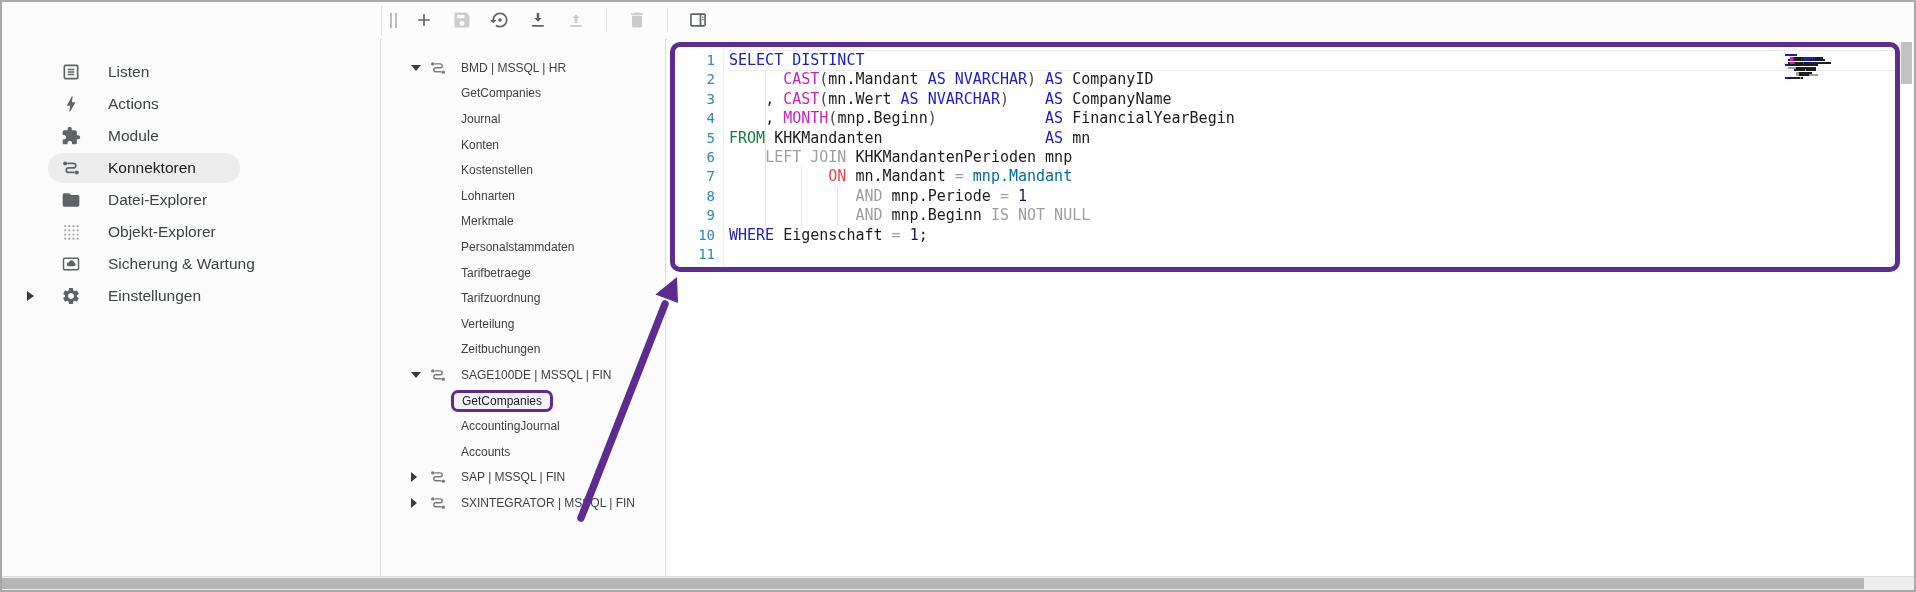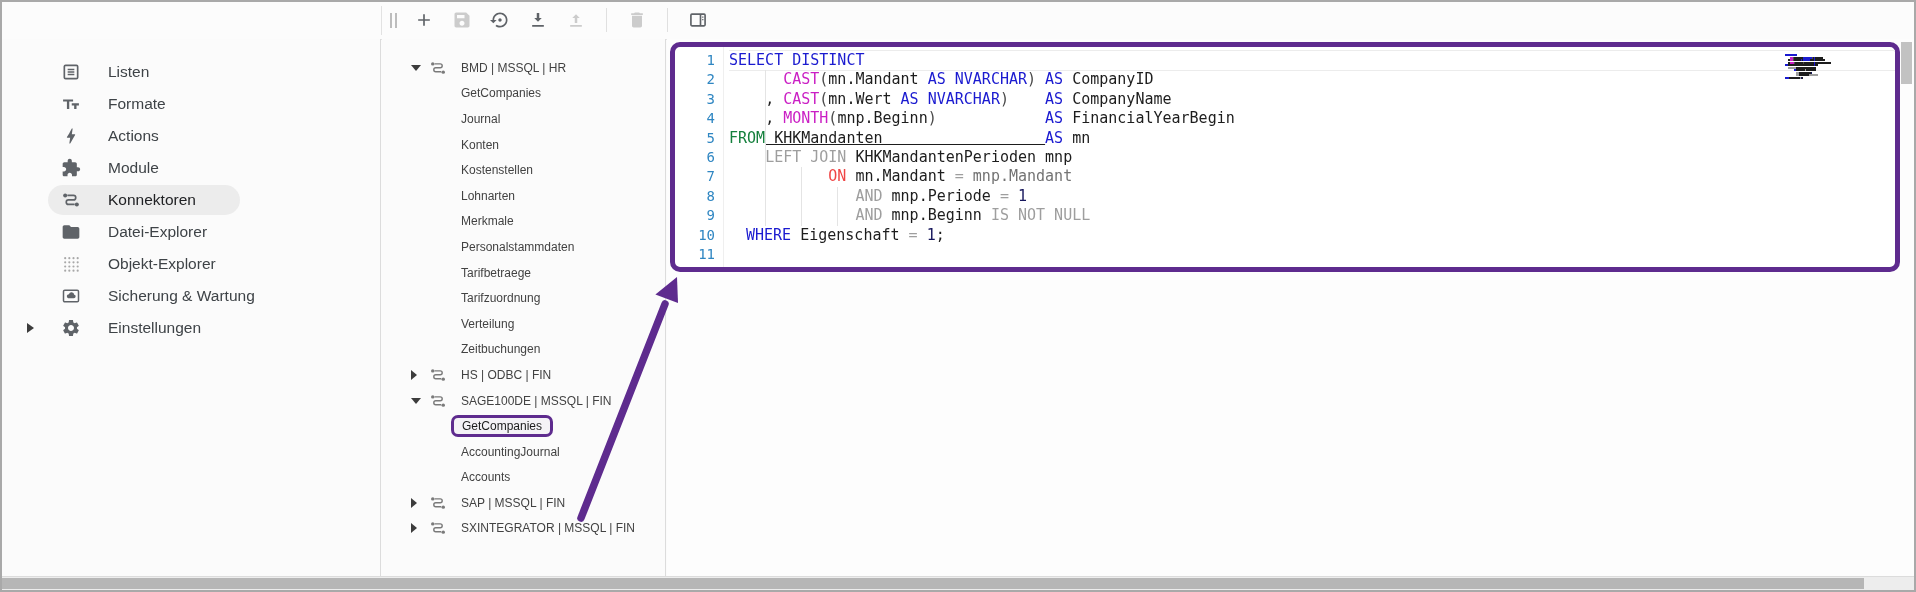--- a/index.html
+++ b/index.html
@@ -129,29 +129,20 @@
     <nav class="sidebar">
       <div class="sb-item">
 
         <span class="sb-icon">
           <svg viewBox="0 0 24 24" fill="none">
               <rect class="st-on" x="4" y="4" width="16" height="16" rx="1.5" stroke-width="2"></rect>
               <path class="st-on" d="M8 9h8M8 12h8M8 15h8" stroke-width="1.7"></path>
             </svg>
         </span>
         <span class="sb-label">Listen</span>
-      </div>
-      <div class="sb-item">
-
-        <span class="sb-icon">
-          <svg viewBox="0 0 24 24">
-              <path class="ic-on" d="M2.5 6.5v2.6h4.6V18h2.8V9.1h4.6V6.5H2.5zm19 4.6h-8.6v2.6h2.9V18h2.8v-4.3h2.9v-2.6z"></path>
-            </svg>
-        </span>
-        <span class="sb-label">Formate</span>
       </div>
       <div class="sb-item">
 
         <span class="sb-icon">
           <svg viewBox="0 0 24 24">
               <path class="ic-on" d="M11 21h-1l1-7H7.5c-.58 0-.57-.32-.38-.66C9.48 9.94 10.42 7.54 13 3h1l-1 7h3.5c.49 0 .56.33.47.51l-.07.15C12.96 17.55 11 21 11 21z"></path>
             </svg>
         </span>
         <span class="sb-label">Actions</span>
       </div>
@@ -269,29 +260,20 @@
         <div class="tree-row child">
           <span class="t-label">Tarifzuordnung</span>
         </div>
         <div class="tree-row child">
           <span class="t-label">Verteilung</span>
         </div>
         <div class="tree-row child">
           <span class="t-label">Zeitbuchungen</span>
         </div>
         <div class="tree-row root">
-          <span class="caret right"></span>
-          <span class="route-ic"><svg viewBox="0 0 24 24" width="18" height="18">
-              <circle cx="5" cy="6.5" r="2.3" fill="#7a7a7a"></circle>
-              <circle cx="19" cy="17.5" r="2.3" fill="#7a7a7a"></circle>
-              <path d="M7.4 6.5H15a2.6 2.6 0 0 1 0 5.2H9a2.6 2.6 0 0 0 0 5.2h7.4" fill="none" stroke="#7a7a7a" stroke-width="1.9"></path>
-            </svg></span>
-          <span class="t-label">HS | ODBC | FIN</span>
-        </div>
-        <div class="tree-row root">
           <span class="caret down"></span>
           <span class="route-ic"><svg viewBox="0 0 24 24" width="18" height="18">
               <circle cx="5" cy="6.5" r="2.3" fill="#7a7a7a"></circle>
               <circle cx="19" cy="17.5" r="2.3" fill="#7a7a7a"></circle>
               <path d="M7.4 6.5H15a2.6 2.6 0 0 1 0 5.2H9a2.6 2.6 0 0 0 0 5.2h7.4" fill="none" stroke="#7a7a7a" stroke-width="1.9"></path>
             </svg></span>
           <span class="t-label">SAGE100DE | MSSQL | FIN</span>
         </div>
         <div class="tree-row child selected">
           <span class="t-label">GetCompanies</span>
@@ -339,41 +321,41 @@
             <div class="code-line">
               <span class="ln">3</span>
               <span class="lc"><span>    </span><span style="color: rgb(29, 29, 29);">, </span><span style="color: rgb(202, 31, 196);">CAST</span><span style="color: rgb(74, 74, 74);">(</span><span style="color: rgb(29, 29, 29);">mn.Wert </span><span style="color: rgb(27, 27, 208);">AS</span><span style="color: rgb(29, 29, 29);"> </span><span style="color: rgb(27, 27, 208);">NVARCHAR</span><span style="color: rgb(74, 74, 74);">)</span><span style="color: rgb(29, 29, 29);">    </span><span style="color: rgb(27, 27, 208);">AS</span><span style="color: rgb(29, 29, 29);"> CompanyName</span></span>
             </div>
             <div class="code-line">
               <span class="ln">4</span>
               <span class="lc"><span>    </span><span style="color: rgb(29, 29, 29);">, </span><span style="color: rgb(202, 31, 196);">MONTH</span><span style="color: rgb(74, 74, 74);">(</span><span style="color: rgb(29, 29, 29);">mnp.Beginn</span><span style="color: rgb(74, 74, 74);">)</span><span style="color: rgb(29, 29, 29);">            </span><span style="color: rgb(27, 27, 208);">AS</span><span style="color: rgb(29, 29, 29);"> FinancialYearBegin</span></span>
             </div>
             <div class="code-line">
               <span class="ln">5</span>
-              <span class="lc"><span style="color: #15803d;">FROM</span><span style="color: rgb(29, 29, 29); text-decoration: underline;"> KHKMandanten                  </span><span style="color: rgb(27, 27, 208);">AS</span><span style="color: rgb(29, 29, 29);"> mn</span></span>
+              <span class="lc"><span style="color: #15803d;">FROM</span><span style="color: rgb(29, 29, 29);"> KHKMandanten                  </span><span style="color: rgb(27, 27, 208);">AS</span><span style="color: rgb(29, 29, 29);"> mn</span></span>
             </div>
             <div class="code-line">
               <span class="ln">6</span>
               <span class="lc"><span>    </span><span style="color: rgb(158, 158, 158);">LEFT JOIN</span><span style="color: rgb(29, 29, 29);"> KHKMandantenPerioden mnp</span></span>
             </div>
             <div class="code-line">
               <span class="ln">7</span>
-              <span class="lc"><span>           </span><span style="color: #ef4444;">ON</span><span style="color: rgb(29, 29, 29);"> mn.Mandant </span><span style="color: rgb(158, 158, 158);">=</span><span style="color: #737373;"> mnp.Mandant</span></span>
+              <span class="lc"><span>           </span><span style="color: #ef4444;">ON</span><span style="color: rgb(29, 29, 29);"> mn.Mandant </span><span style="color: rgb(158, 158, 158);">=</span><span style="color: #0369a1;"> mnp.Mandant</span></span>
             </div>
             <div class="code-line">
               <span class="ln">8</span>
               <span class="lc"><span>              </span><span style="color: rgb(158, 158, 158);">AND</span><span style="color: rgb(29, 29, 29);"> mnp.Periode </span><span style="color: rgb(158, 158, 158);">=</span><span style="color: rgb(29, 29, 29);"> </span><span style="color: rgb(22, 22, 92);">1</span></span>
             </div>
             <div class="code-line">
               <span class="ln">9</span>
               <span class="lc"><span>              </span><span style="color: rgb(158, 158, 158);">AND</span><span style="color: rgb(29, 29, 29);"> mnp.Beginn </span><span style="color: rgb(158, 158, 158);">IS NOT NULL</span></span>
             </div>
             <div class="code-line">
               <span class="ln">10</span>
-              <span class="lc"><span style="color: rgb(27, 27, 208); margin-left: 17px;">WHERE</span><span style="color: rgb(29, 29, 29);"> Eigenschaft </span><span style="color: rgb(158, 158, 158);">=</span><span style="color: rgb(29, 29, 29);"> </span><span style="color: rgb(22, 22, 92);">1</span><span style="color: rgb(29, 29, 29);">;</span></span>
+              <span class="lc"><span style="color: rgb(27, 27, 208);">WHERE</span><span style="color: rgb(29, 29, 29);"> Eigenschaft </span><span style="color: rgb(158, 158, 158);">=</span><span style="color: rgb(29, 29, 29);"> </span><span style="color: rgb(22, 22, 92);">1</span><span style="color: rgb(29, 29, 29);">;</span></span>
             </div>
             <div class="code-line">
               <span class="ln">11</span>
               <span class="lc"></span>
             </div>
           </div>
         <div class="minimap" id="minimap">
             <div class="mm-row"><span class="mm-seg" style="width: 12.3px; background: rgb(27, 27, 208);"></span></div>
             <div class="mm-row"><span class="mm-seg" style="width: 4.92px;"></span><span class="mm-seg" style="width: 3.28px; background: rgb(202, 31, 196);"></span><span class="mm-seg" style="width: 0.82px; background: rgb(74, 74, 74);"></span><span class="mm-seg" style="width: 9.02px; background: rgb(29, 29, 29);"></span><span class="mm-seg" style="width: 1.64px; background: rgb(27, 27, 208);"></span><span class="mm-seg" style="width: 0.82px; background: rgb(29, 29, 29);"></span><span class="mm-seg" style="width: 6.56px; background: rgb(27, 27, 208);"></span><span class="mm-seg" style="width: 0.82px; background: rgb(74, 74, 74);"></span><span class="mm-seg" style="width: 0.82px; background: rgb(29, 29, 29);"></span><span class="mm-seg" style="width: 1.64px; background: rgb(27, 27, 208);"></span><span class="mm-seg" style="width: 8.2px; background: rgb(29, 29, 29);"></span></div>
             <div class="mm-row"><span class="mm-seg" style="width: 3.28px;"></span><span class="mm-seg" style="width: 1.64px; background: rgb(29, 29, 29);"></span><span class="mm-seg" style="width: 3.28px; background: rgb(202, 31, 196);"></span><span class="mm-seg" style="width: 0.82px; background: rgb(74, 74, 74);"></span><span class="mm-seg" style="width: 6.56px; background: rgb(29, 29, 29);"></span><span class="mm-seg" style="width: 1.64px; background: rgb(27, 27, 208);"></span><span class="mm-seg" style="width: 0.82px; background: rgb(29, 29, 29);"></span><span class="mm-seg" style="width: 6.56px; background: rgb(27, 27, 208);"></span><span class="mm-seg" style="width: 0.82px; background: rgb(74, 74, 74);"></span><span class="mm-seg" style="width: 3.28px; background: rgb(29, 29, 29);"></span><span class="mm-seg" style="width: 1.64px; background: rgb(27, 27, 208);"></span><span class="mm-seg" style="width: 9.84px; background: rgb(29, 29, 29);"></span></div>

